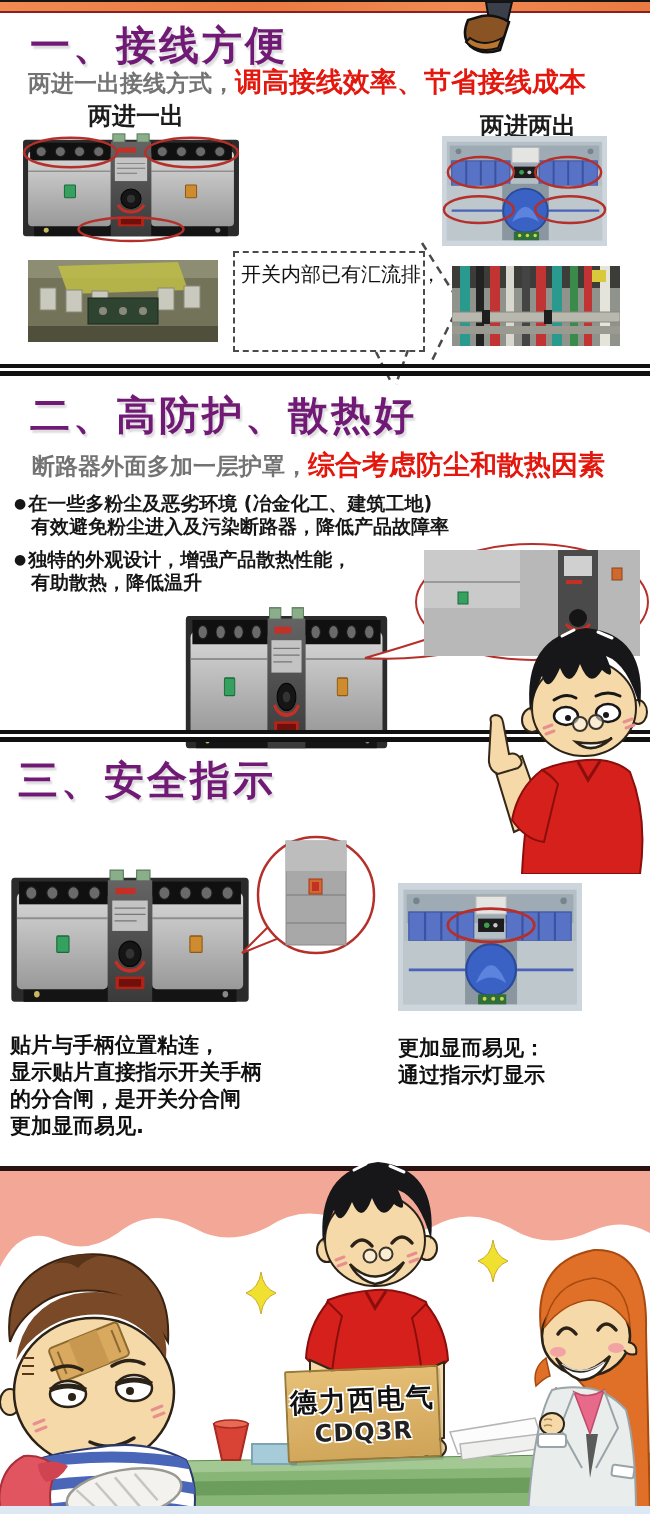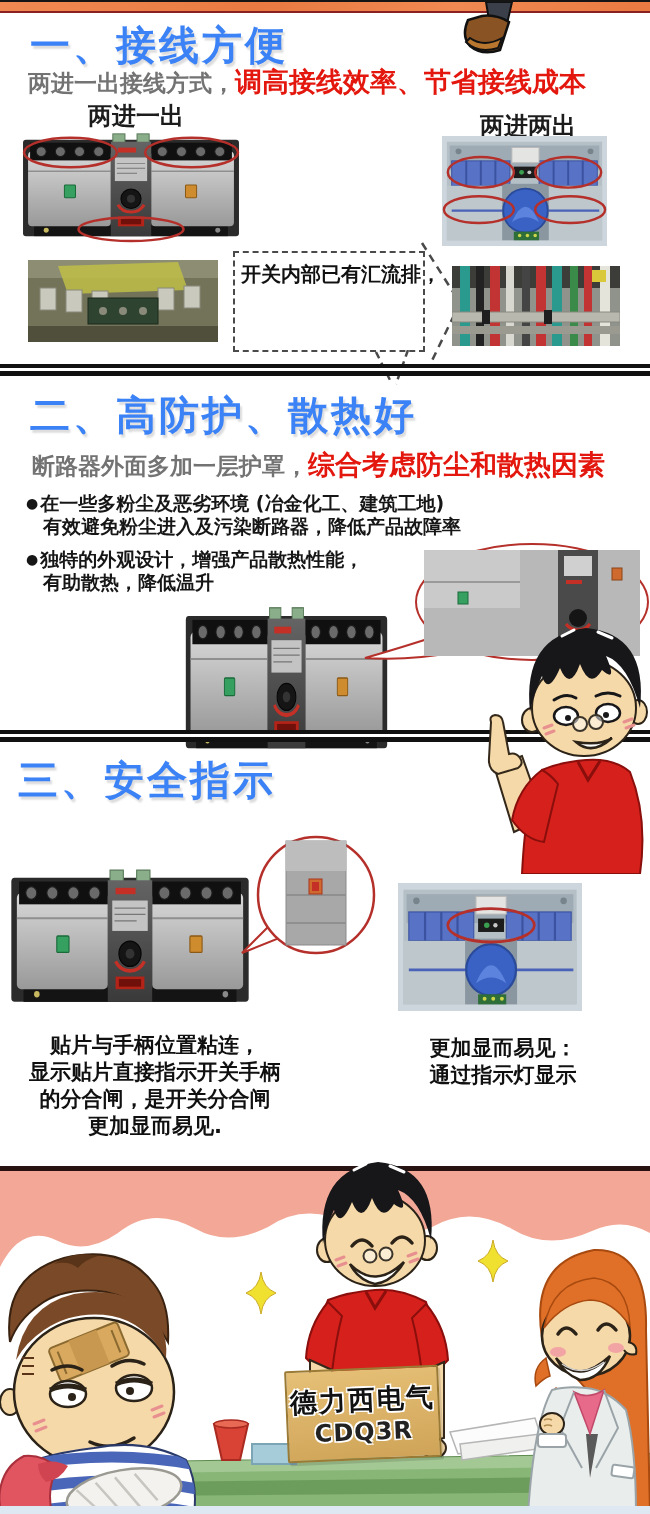--- a/index.html
+++ b/index.html
@@ -1,33 +1,33 @@
 <!DOCTYPE html>
 <html><head>
 <meta charset="utf-8">
 <style>
   html,body{margin:0;padding:0;background:#ffffff;}
   .page{position:relative;width:650px;height:1514px;overflow:hidden;background:#fff;
         font-family:"DejaVu Sans","Liberation Sans",sans-serif;}
   .abs{position:absolute;}
-  .h1{font-size:40px;font-weight:900;color:#3b82f6;letter-spacing:3px;white-space:nowrap;
+  .h1{font-size:40px;font-weight:900;color:#701a75;letter-spacing:3px;white-space:nowrap;
       text-shadow:2px 3px 2px rgba(0,0,0,.14);}
   .subline{white-space:nowrap;}
   .sub-black{font-size:23px;font-weight:800;color:#737373;}
   .sub-red{font-size:27px;font-weight:800;color:#e3170d;}
   .plabel{font-size:24px;font-weight:600;color:#1c1c1c;white-space:nowrap;}
-  .bullet{font-size:19px;font-weight:700;color:#161616;line-height:23px;white-space:nowrap;margin-left:12px;}
+  .bullet{font-size:19px;font-weight:700;color:#161616;line-height:23px;white-space:nowrap;}
   .bullet .ind{padding-left:17px;display:block;}
   .bullet .glyph{font-size:14px;vertical-align:2px;padding-right:2px;}
   .callout-box{box-sizing:border-box;border:2px dashed #4a4a4a;background:#fff;
-      padding:7px 4px 0 6px;font-size:20px;font-weight:700;color:#111;line-height:29px;white-space:nowrap;}
+      padding:7px 4px 0 6px;font-size:20px;font-weight:400;color:#111;line-height:29px;white-space:nowrap;}
   .divider{left:0;width:650px;height:12px;box-sizing:border-box;background:#fff;
       border-top:4px solid #111;border-bottom:5px solid #111;z-index:1;}
   .divider-single{left:0;width:650px;height:5px;background:#261312;z-index:1;}
-  .caption{font-size:21px;font-weight:700;color:#101010;line-height:27px;text-align:center;}
+  .caption{font-size:21px;font-weight:700;color:#101010;line-height:27px;text-align:left;}
   .topbar{left:0;top:0;width:650px;height:13px;box-sizing:border-box;
       background:linear-gradient(90deg,#f08a52,#e97a41 40%,#f08a52 70%,#e97a41);
       border-top:2px solid #151515;border-bottom:2px solid #8a2020;}
   .sign{box-sizing:border-box;background:linear-gradient(175deg,#e6c077,#cfa458);
       border:2px solid #9a7a34;border-radius:2px;transform:rotate(-2.5deg);
       box-shadow:2px 3px 0 rgba(0,0,0,.12);text-align:center;z-index:6;}
   .sign-l1{margin-top:12px;font-size:27px;font-weight:900;color:#111;letter-spacing:2px;
       text-shadow:-1.5px -1.5px 0 #fff,1.5px -1.5px 0 #fff,-1.5px 1.5px 0 #fff,1.5px 1.5px 0 #fff;}
   .sign-l2{font-size:24px;font-weight:700;color:#222;letter-spacing:1px;
       text-shadow:-1.5px -1.5px 0 #fff,1.5px -1.5px 0 #fff,-1.5px 1.5px 0 #fff,1.5px 1.5px 0 #fff;}

